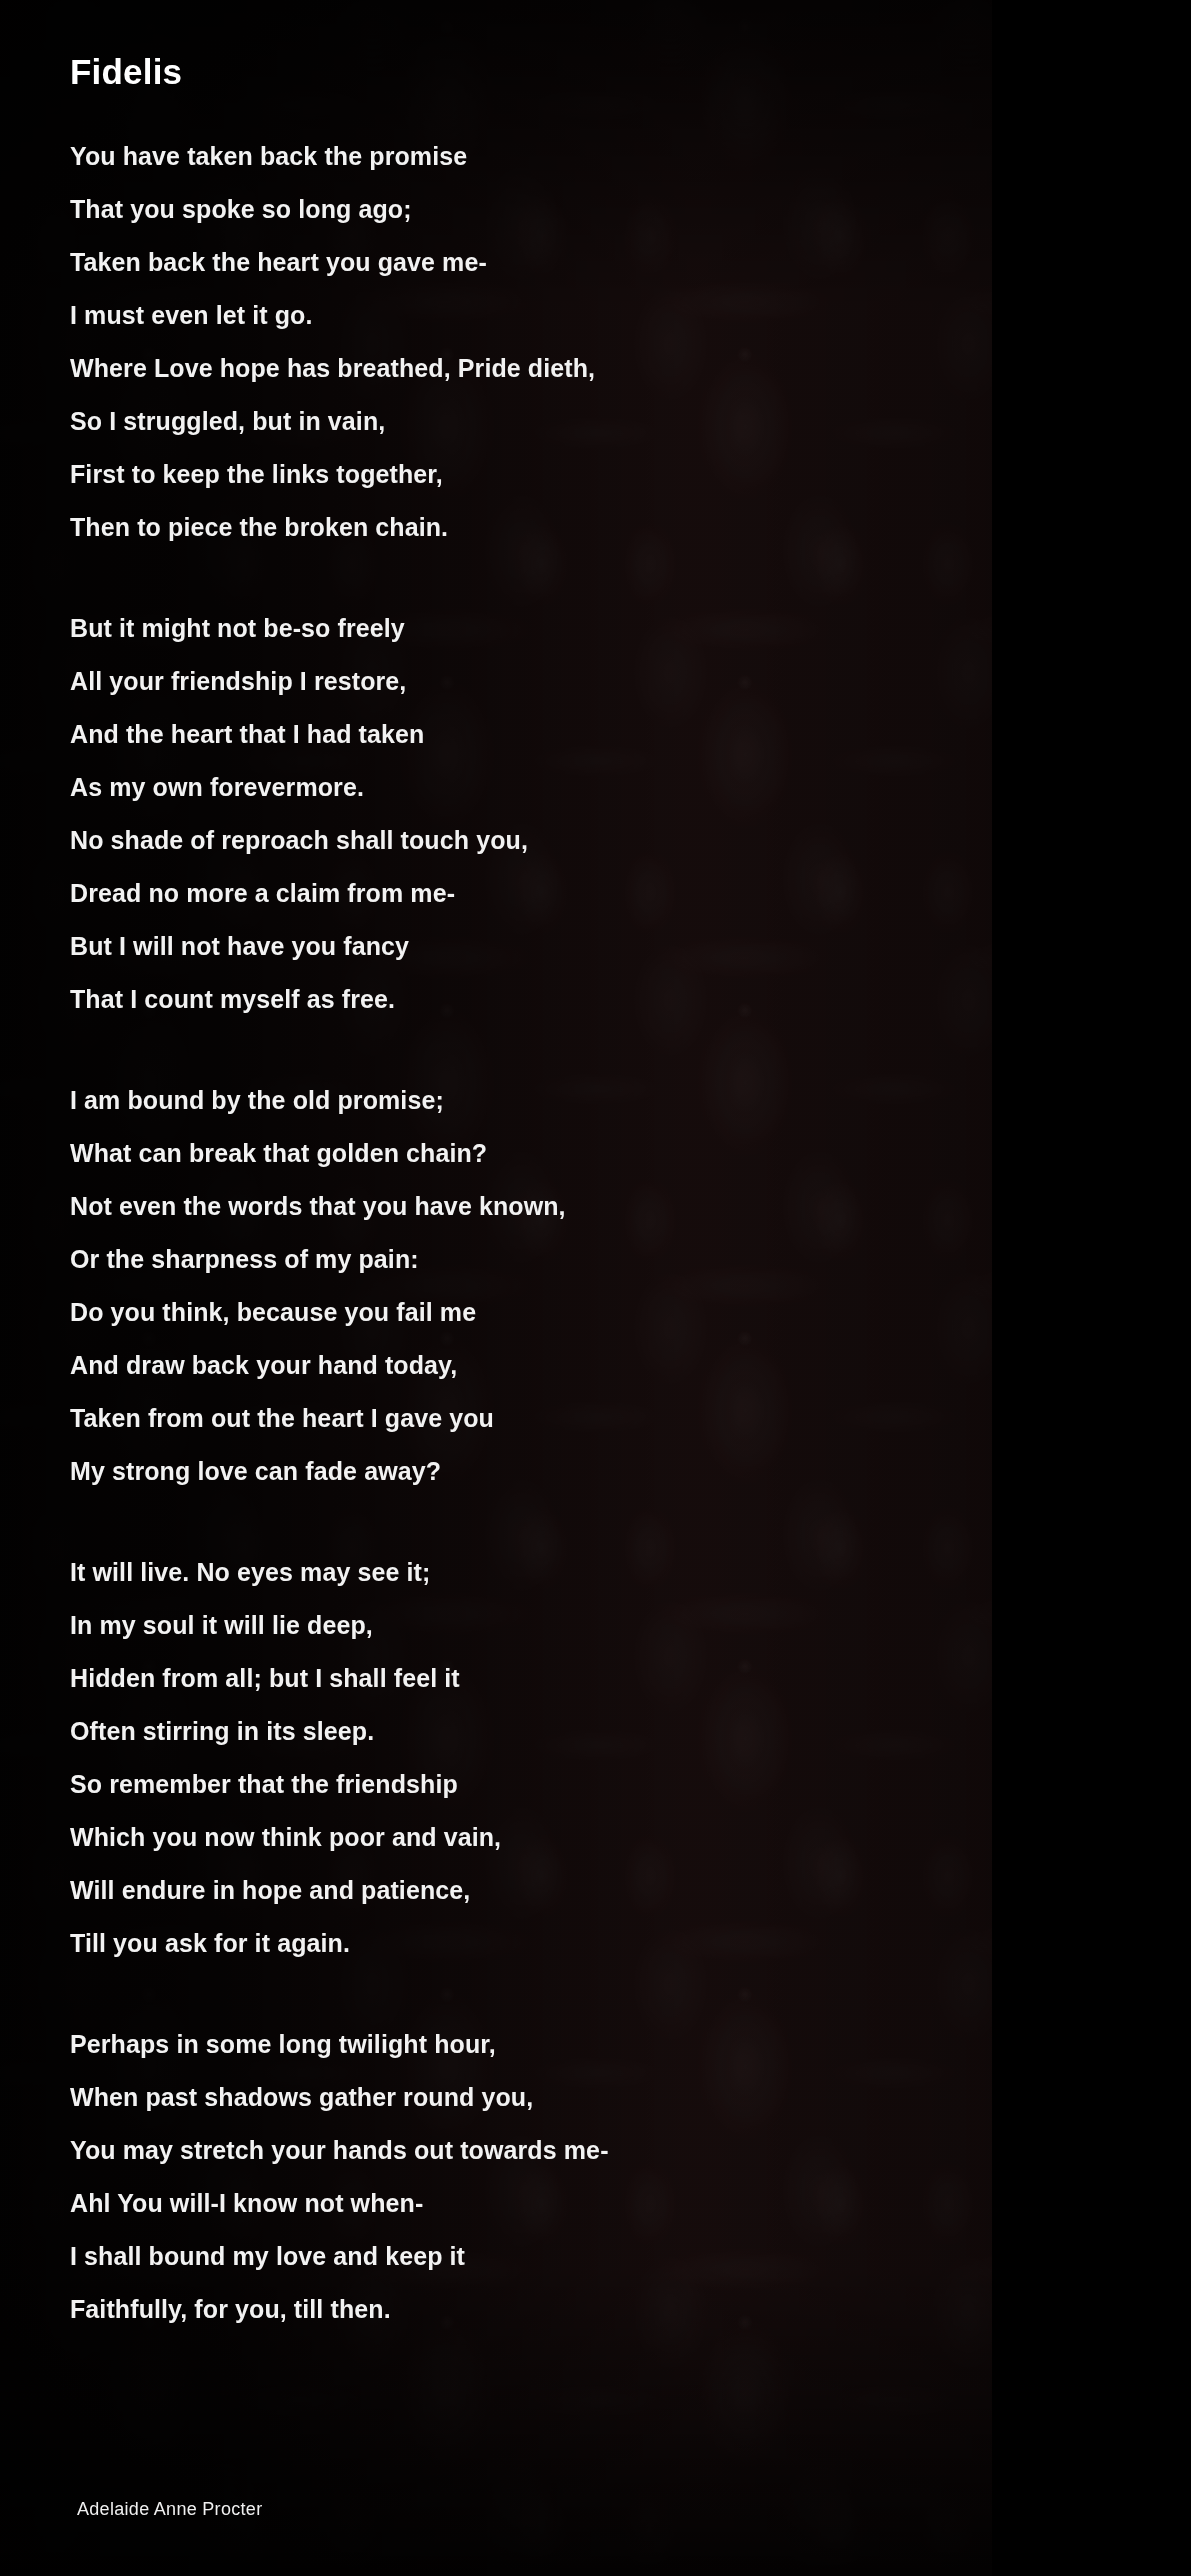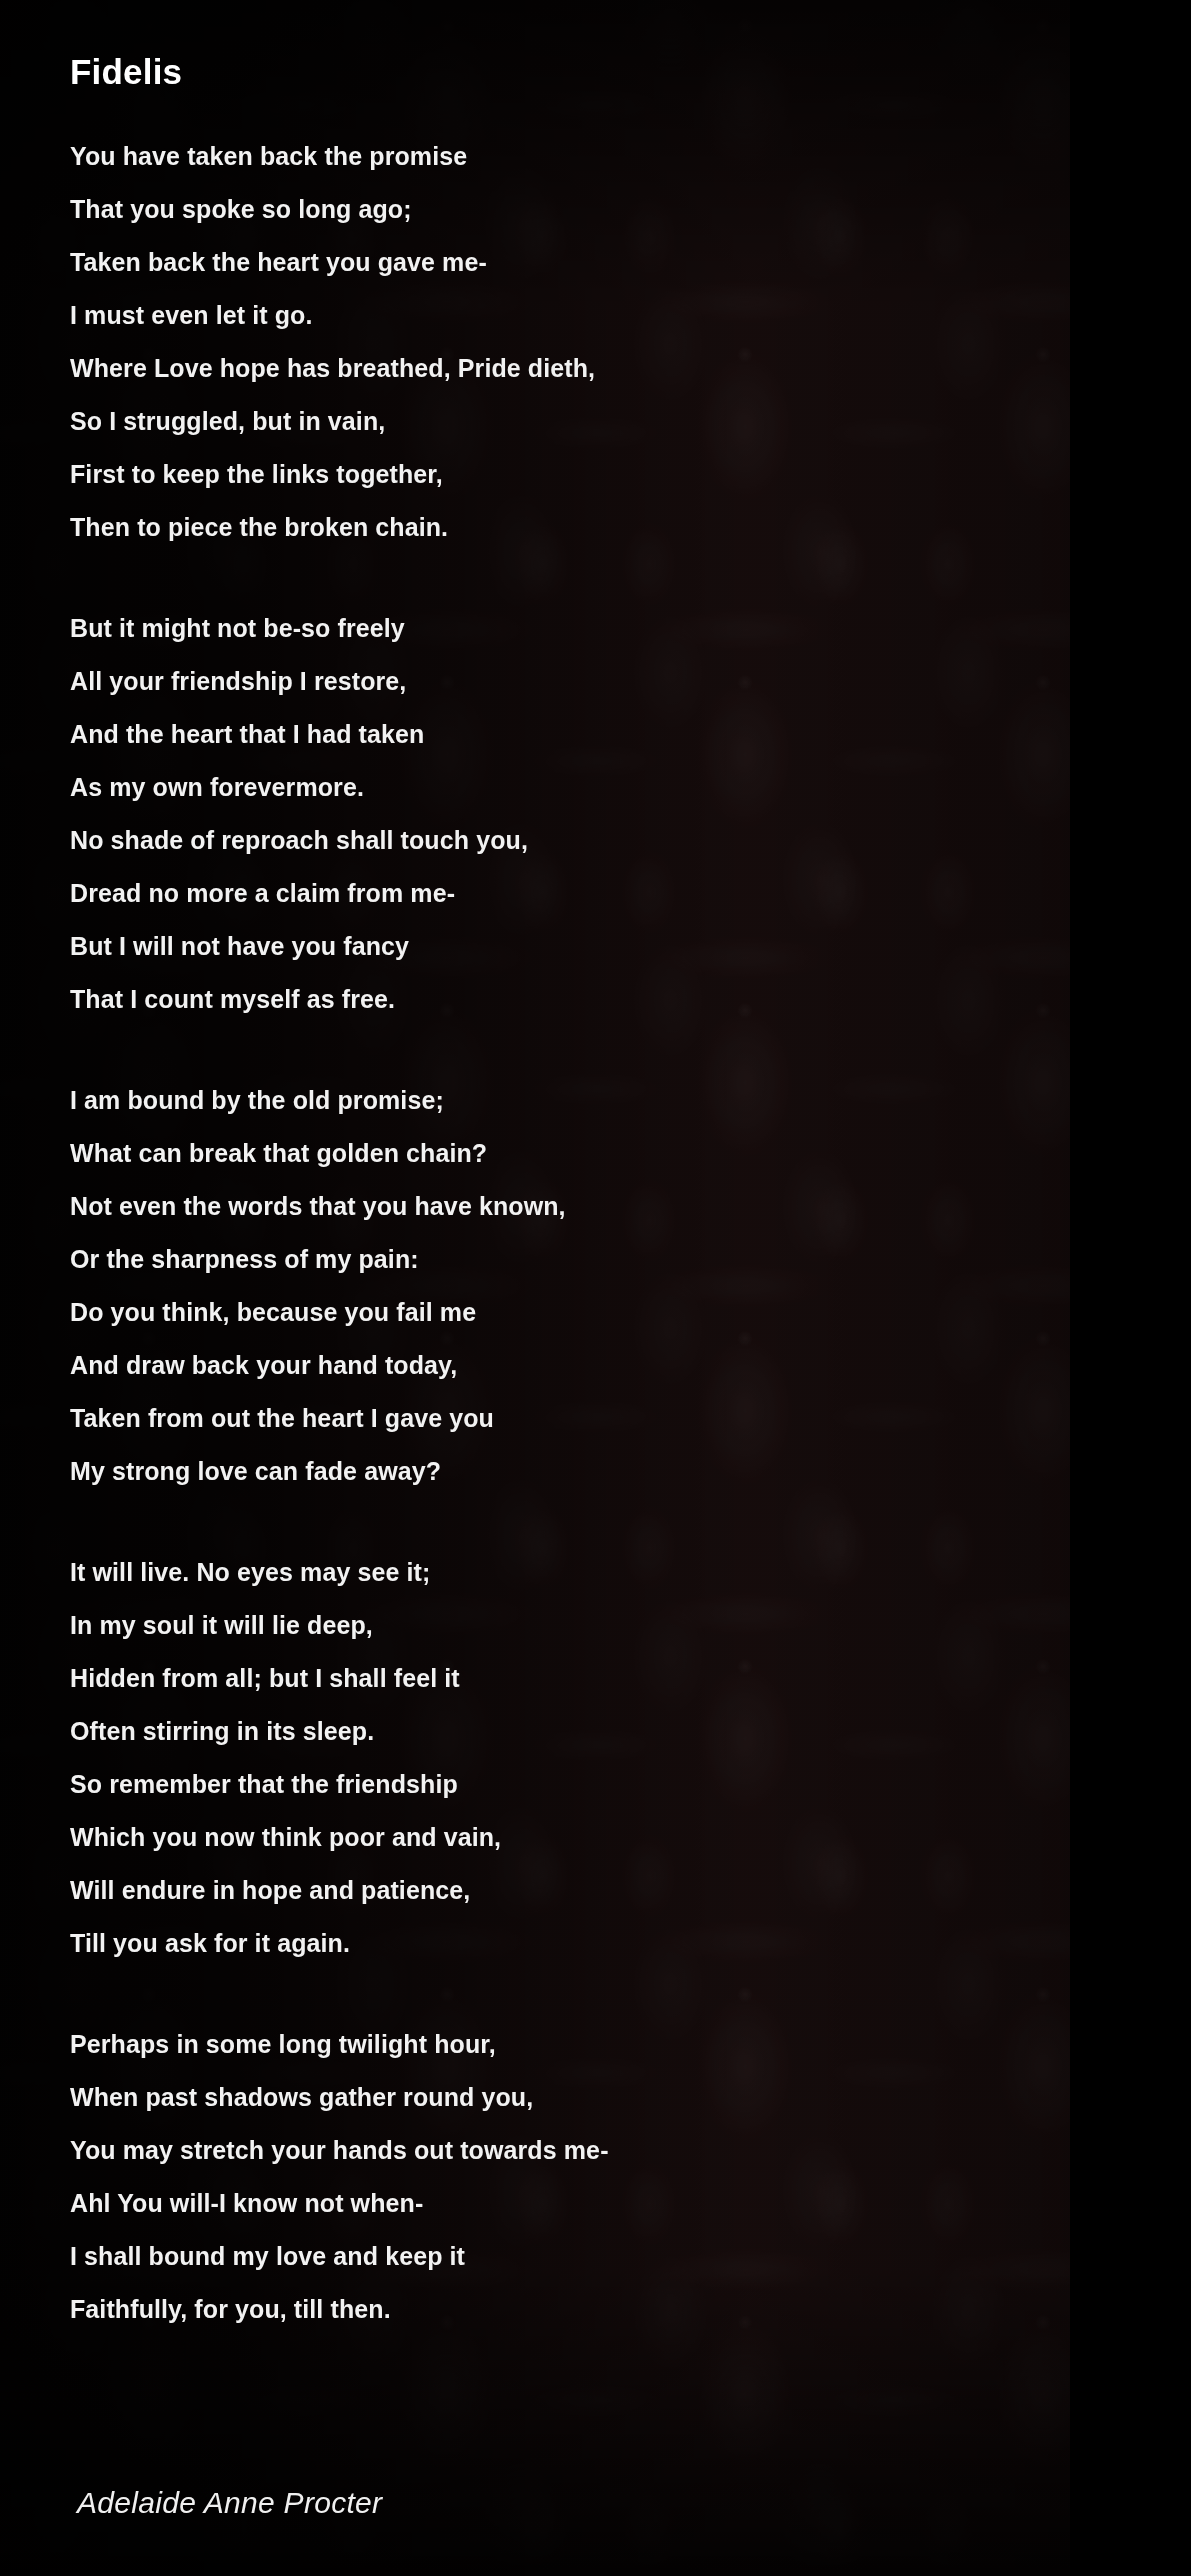--- a/index.html
+++ b/index.html
@@ -2,21 +2,21 @@
 <html><head>
 <meta charset="utf-8">
 <style>
   html, body {
     margin: 0;
     padding: 0;
     background: #000000;
   }
   #page {
     position: relative;
-    width: 1070px;
+    width: 992px;
     height: 2576px;
     overflow: hidden;
     background-color: #b91c1c;
     font-family: "Liberation Sans", sans-serif;
   }
   
   #bg-pattern {
     position: absolute;
     inset: 0;
     background-color: #111111;
@@ -70,22 +70,21 @@
     font-weight: bold;
     line-height: 53px;
     white-space: pre;
     letter-spacing: 0.1px;
   }
   #poem-author {
     position: absolute;
     left: 77px;
     bottom: 56px;
     color: #f0f0f0;
-    font-size: 30px;
-    font-style: italic;
+    font-size: 18px;
     letter-spacing: 0.3px;
   }
 </style>
 </head>
 <body>
 
 <div id="page">
   <div id="bg-pattern"></div>
   <div id="bg-pattern-2"></div>
   <div id="bg-vignette"></div>

